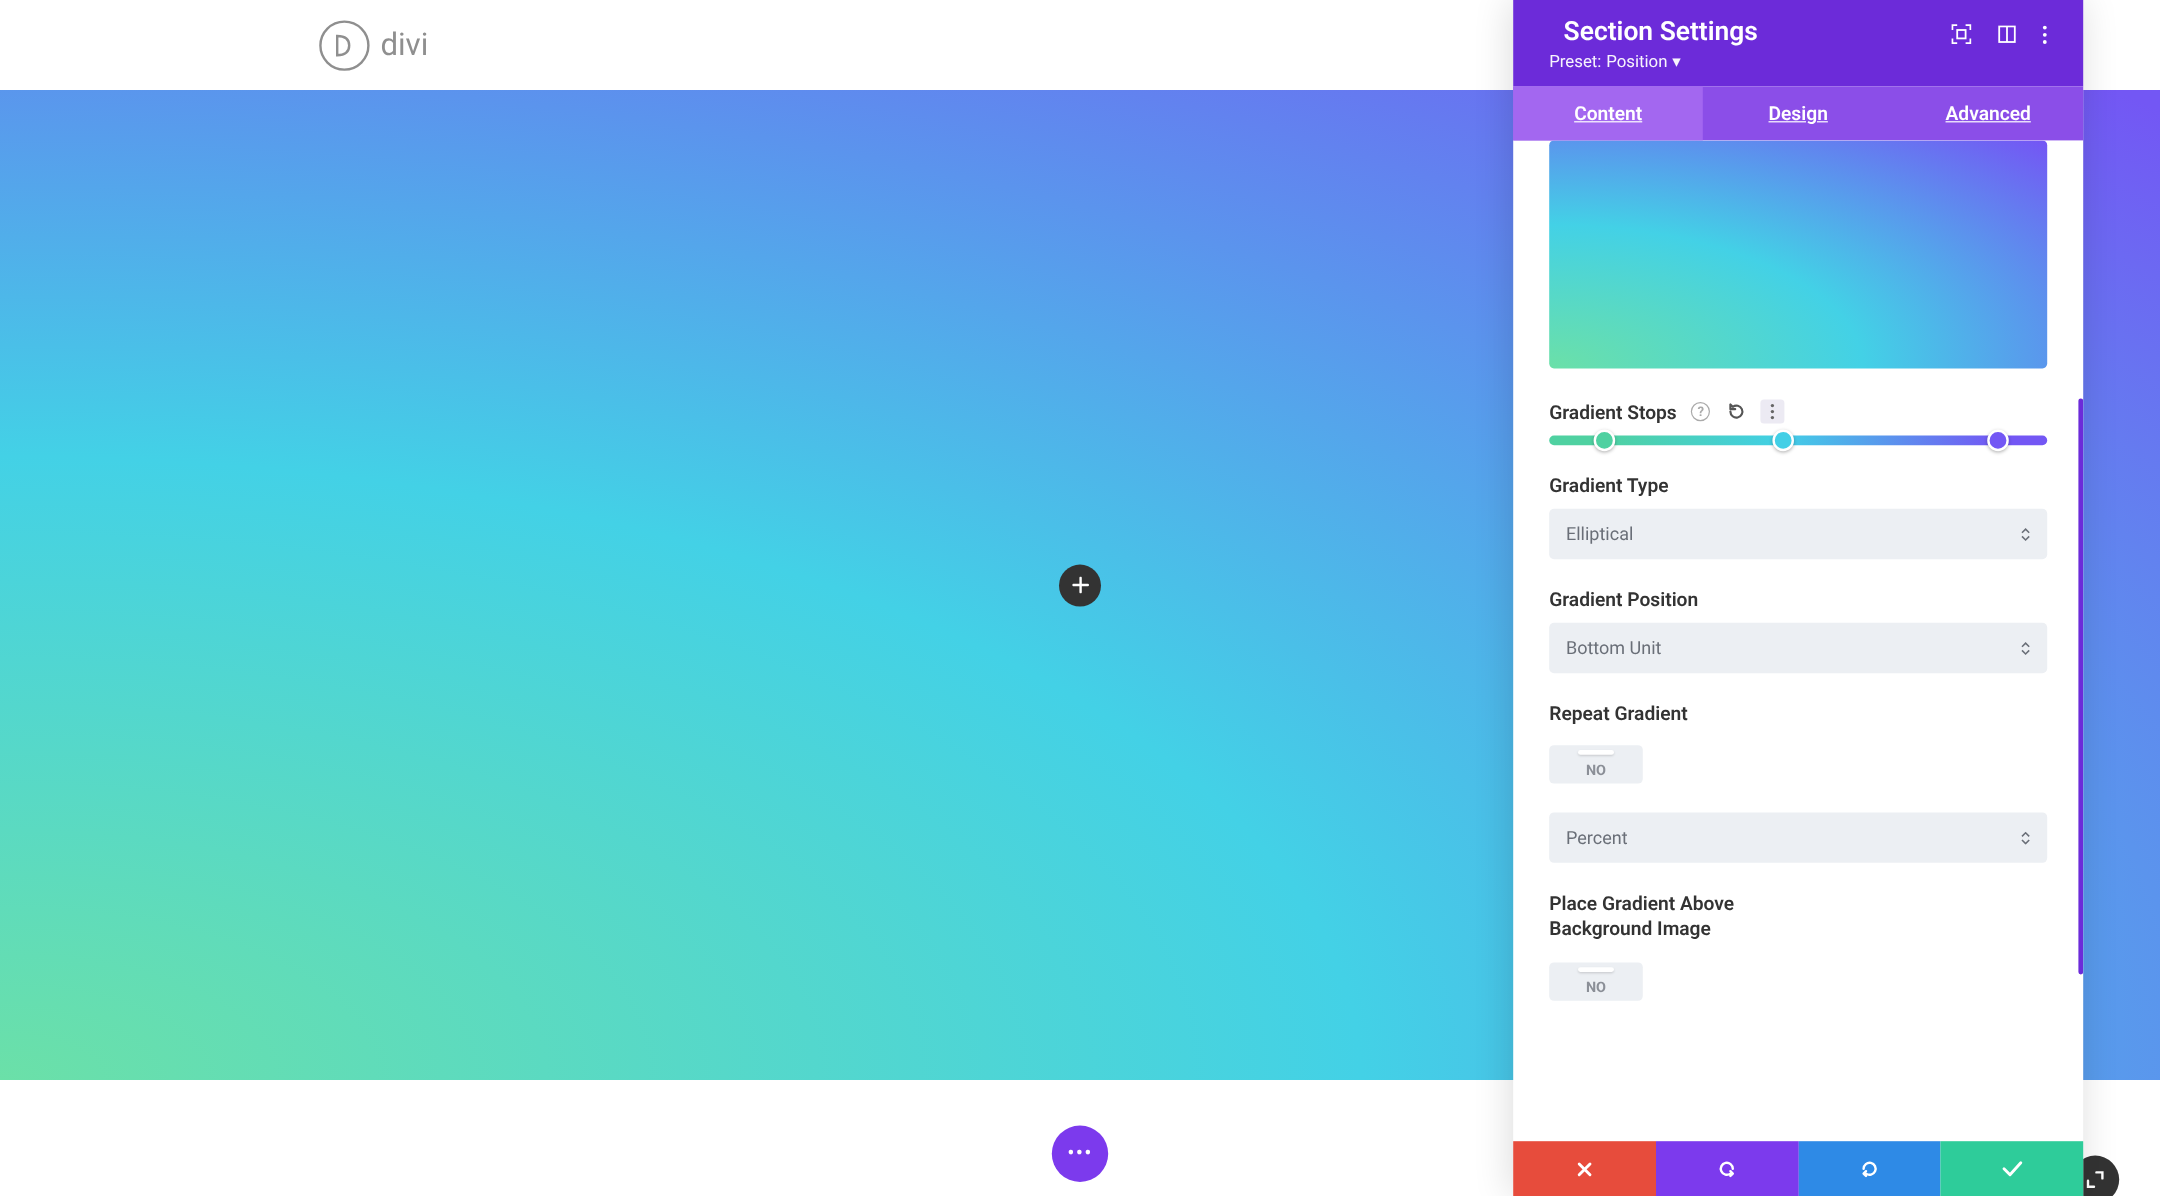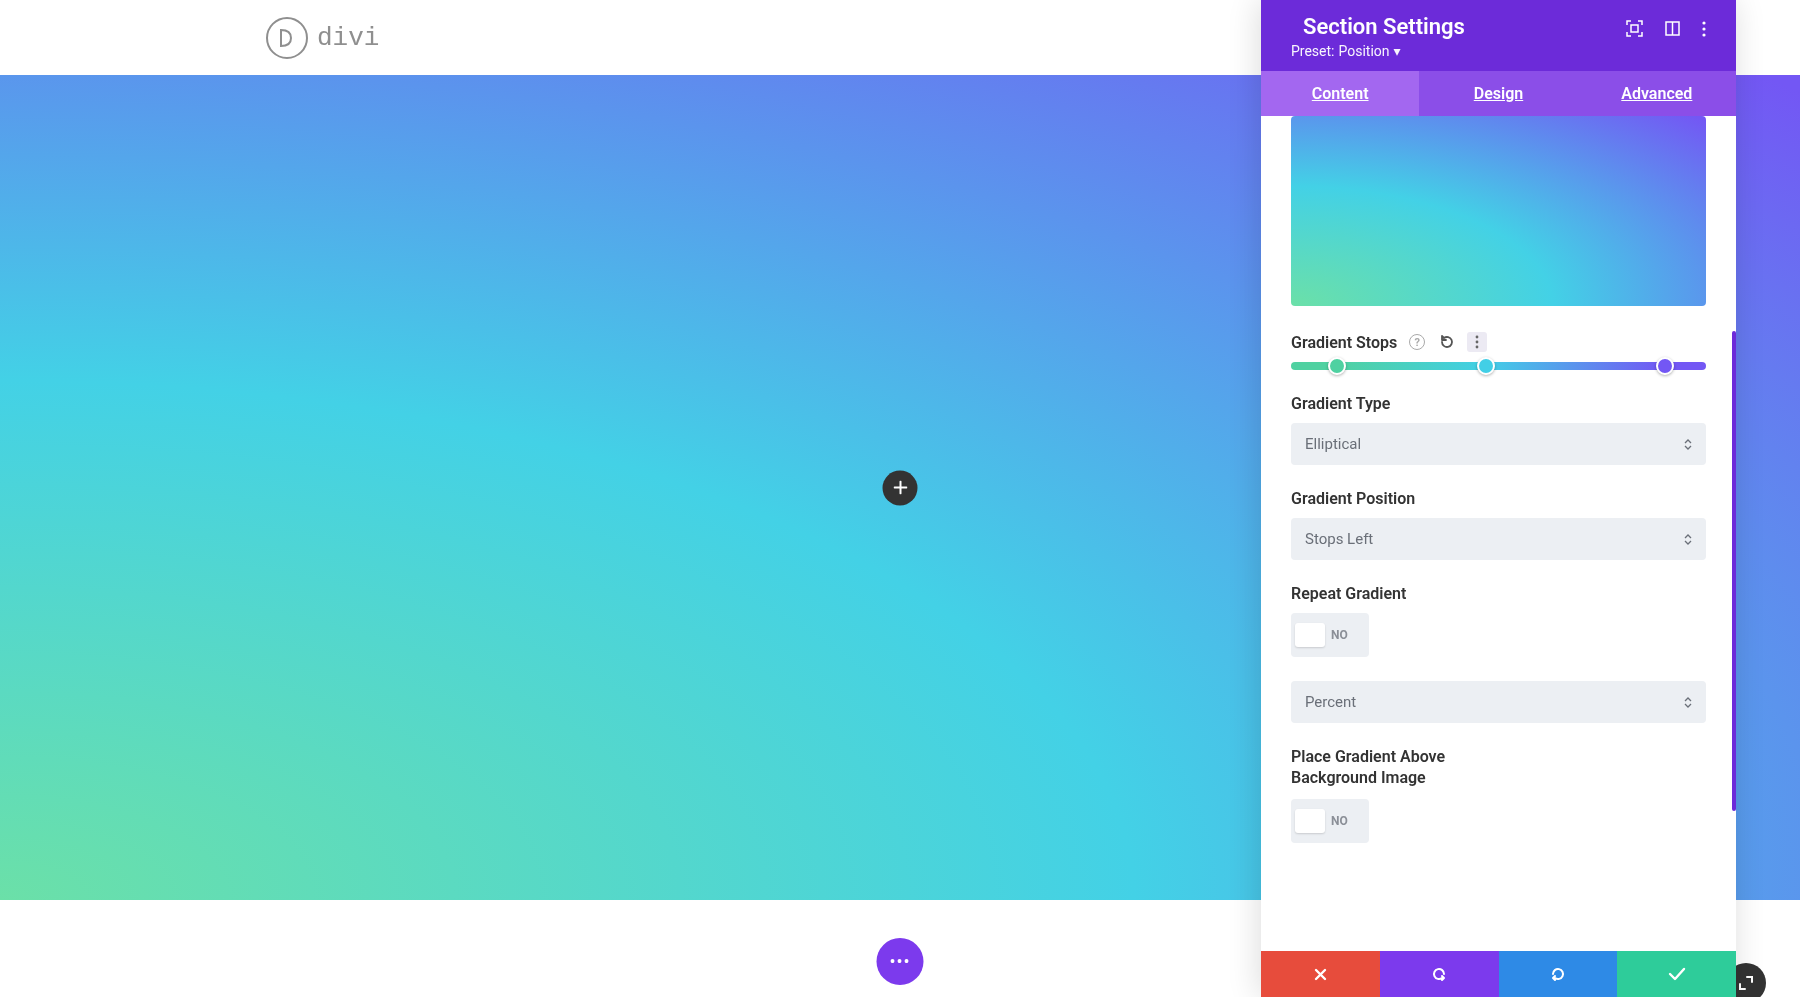--- a/index.html
+++ b/index.html
@@ -12,21 +12,20 @@
   background: #fff;
 }
 
 
 .header {
   height: 75px;
   background: #fff;
   display: flex;
   align-items: center;
   padding-left: 265px;
-  font-family: Liberation Mono, monospace;
 }
 .logo {
   display: flex;
   align-items: center;
   color: #8f8f8f;
   font-size: 26px;
   font-weight: 400;
 }
 .logo svg { margin-right: 8px; }
 
@@ -213,23 +212,24 @@
 }
 
 
 .toggle {
   display: inline-flex;
   align-items: center;
   background: #eceff3;
   border-radius: 4px;
   padding: 4px;
   width: 78px;
-  height: 44px;
+  height: 32px;
   cursor: pointer;
   gap: 6px;
+  flex-direction: column;
 }
 .toggle-knob {
   width: 30px; height: 24px;
   background: #fff;
   border-radius: 3px;
   box-shadow: 0 1px 2px rgba(0,0,0,0.15);
 }
 .toggle-label {
   color: #8b8f97;
   font-size: 12px;
@@ -378,21 +378,21 @@
           <svg width="8" height="5" viewBox="0 0 8 5">
               <path d="M1 1 L4 4 L7 1" stroke="#6a6f78" stroke-width="1.3" fill="none"></path>
             </svg>
         </span>
       </div>
     </div>
 
     <div class="control-group">
       <div class="control-label">Gradient Position</div>
       <div class="select">
-        <span>Stops Left</span>
+        <span>Bottom Unit</span>
         <span class="select-arrows">
           <svg width="8" height="5" viewBox="0 0 8 5">
               <path d="M1 4 L4 1 L7 4" stroke="#6a6f78" stroke-width="1.3" fill="none"></path>
             </svg>
           <svg width="8" height="5" viewBox="0 0 8 5">
               <path d="M1 1 L4 4 L7 1" stroke="#6a6f78" stroke-width="1.3" fill="none"></path>
             </svg>
         </span>
       </div>
     </div>

